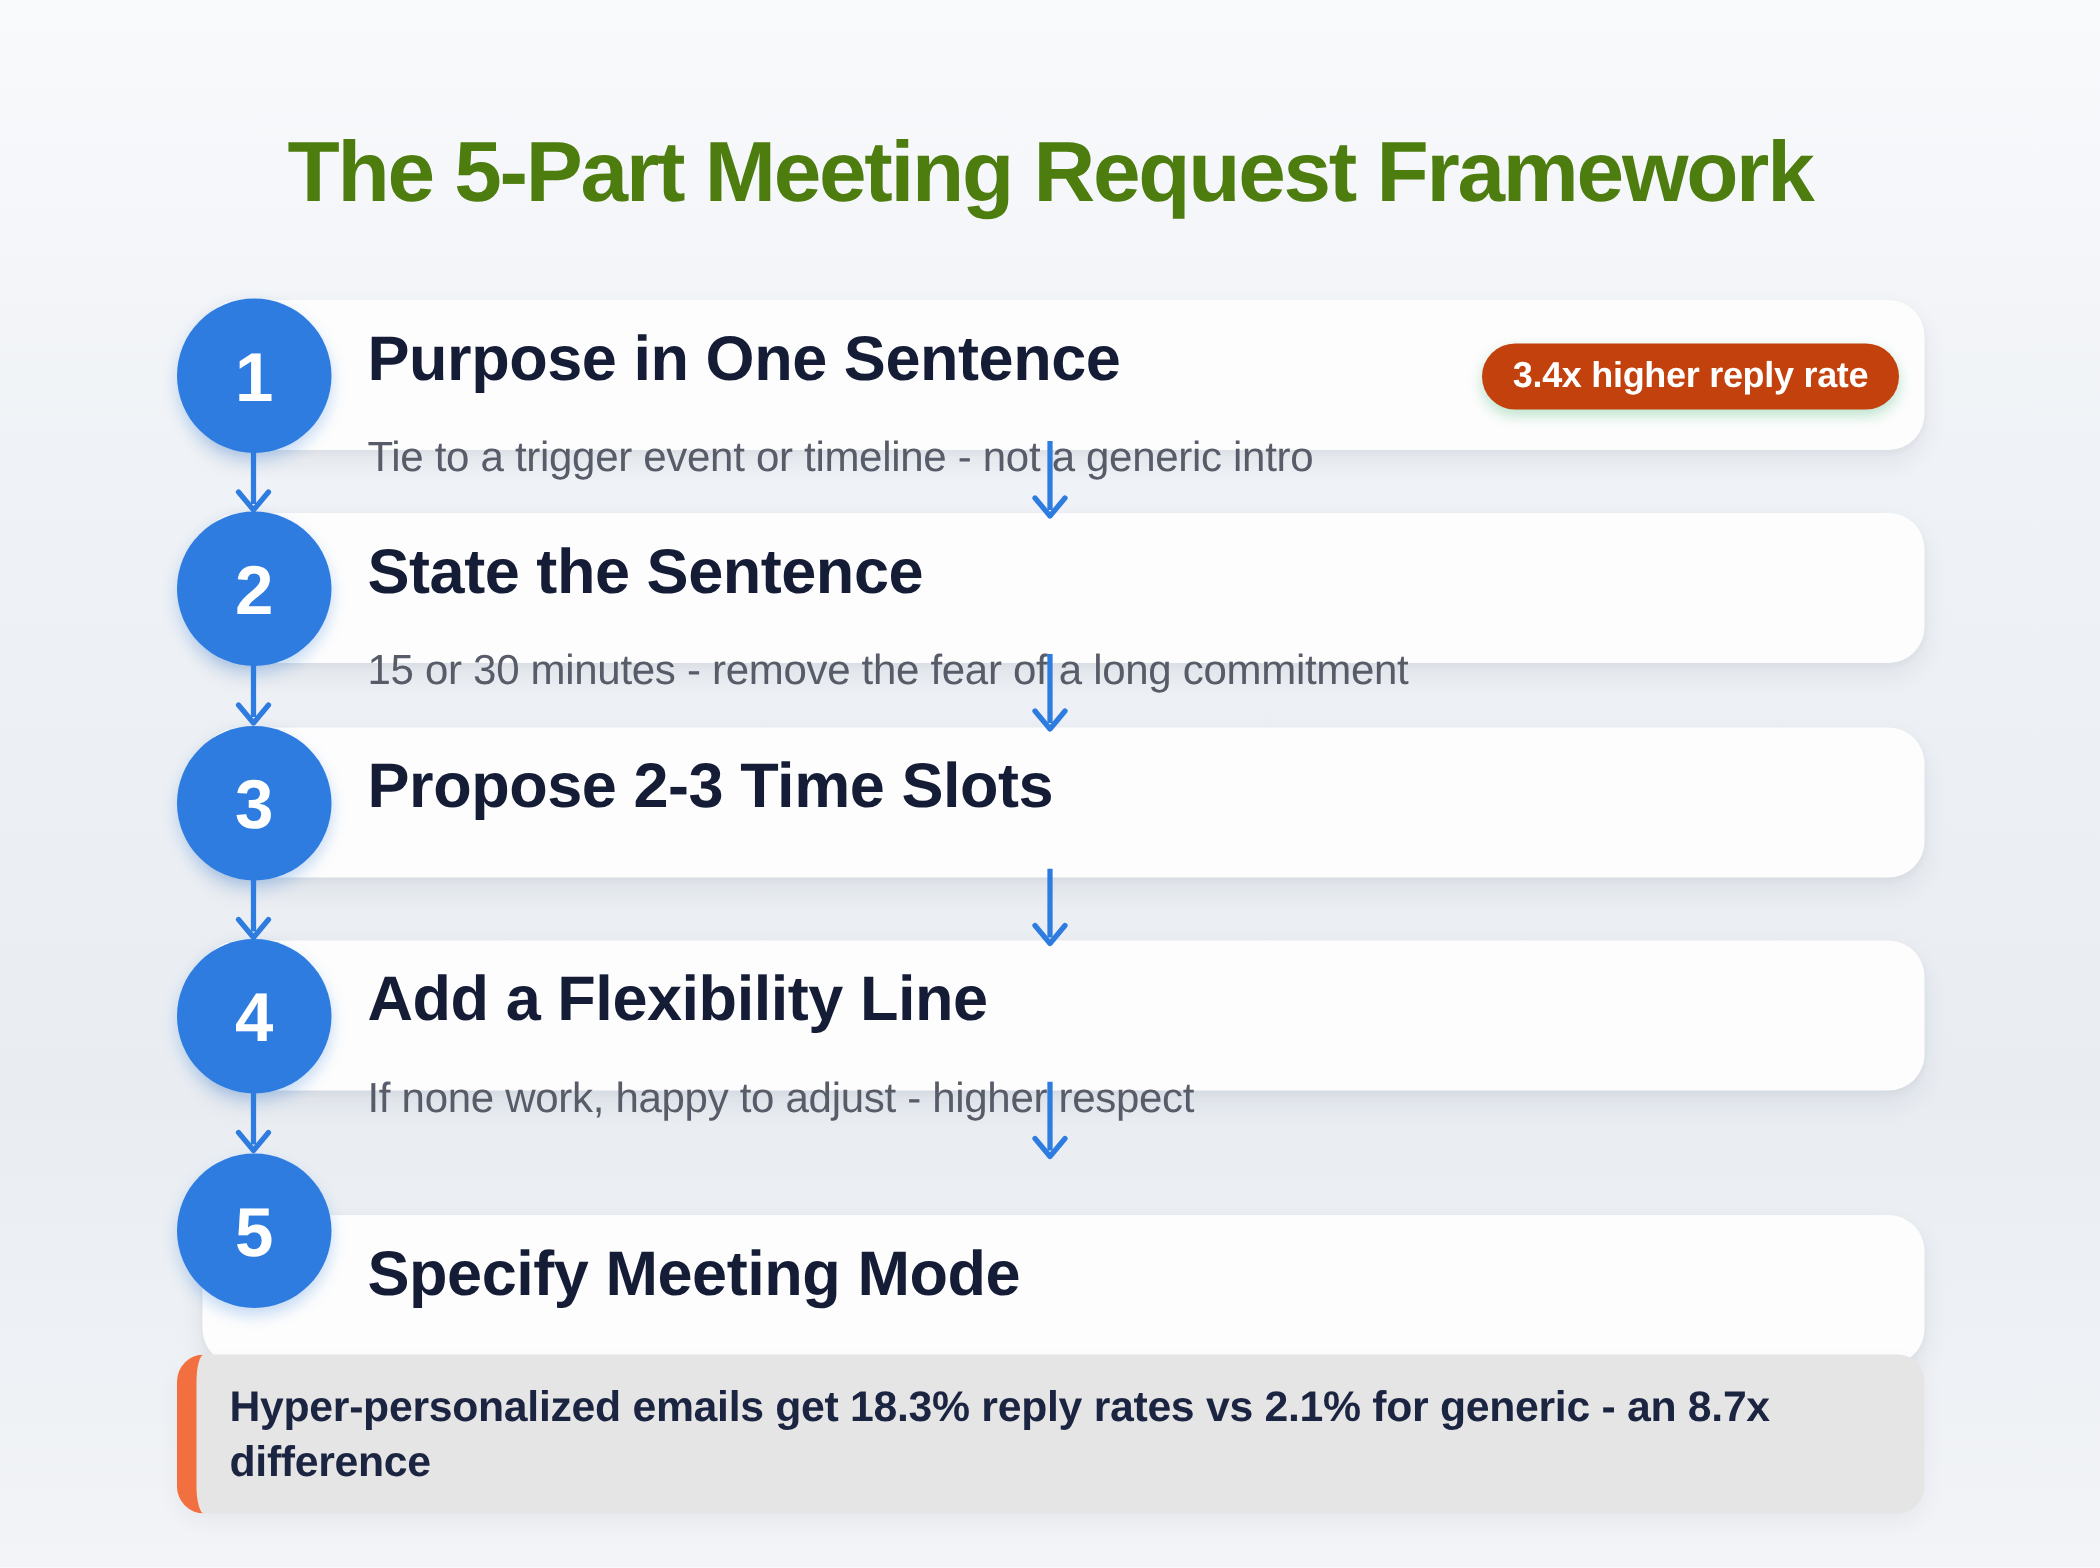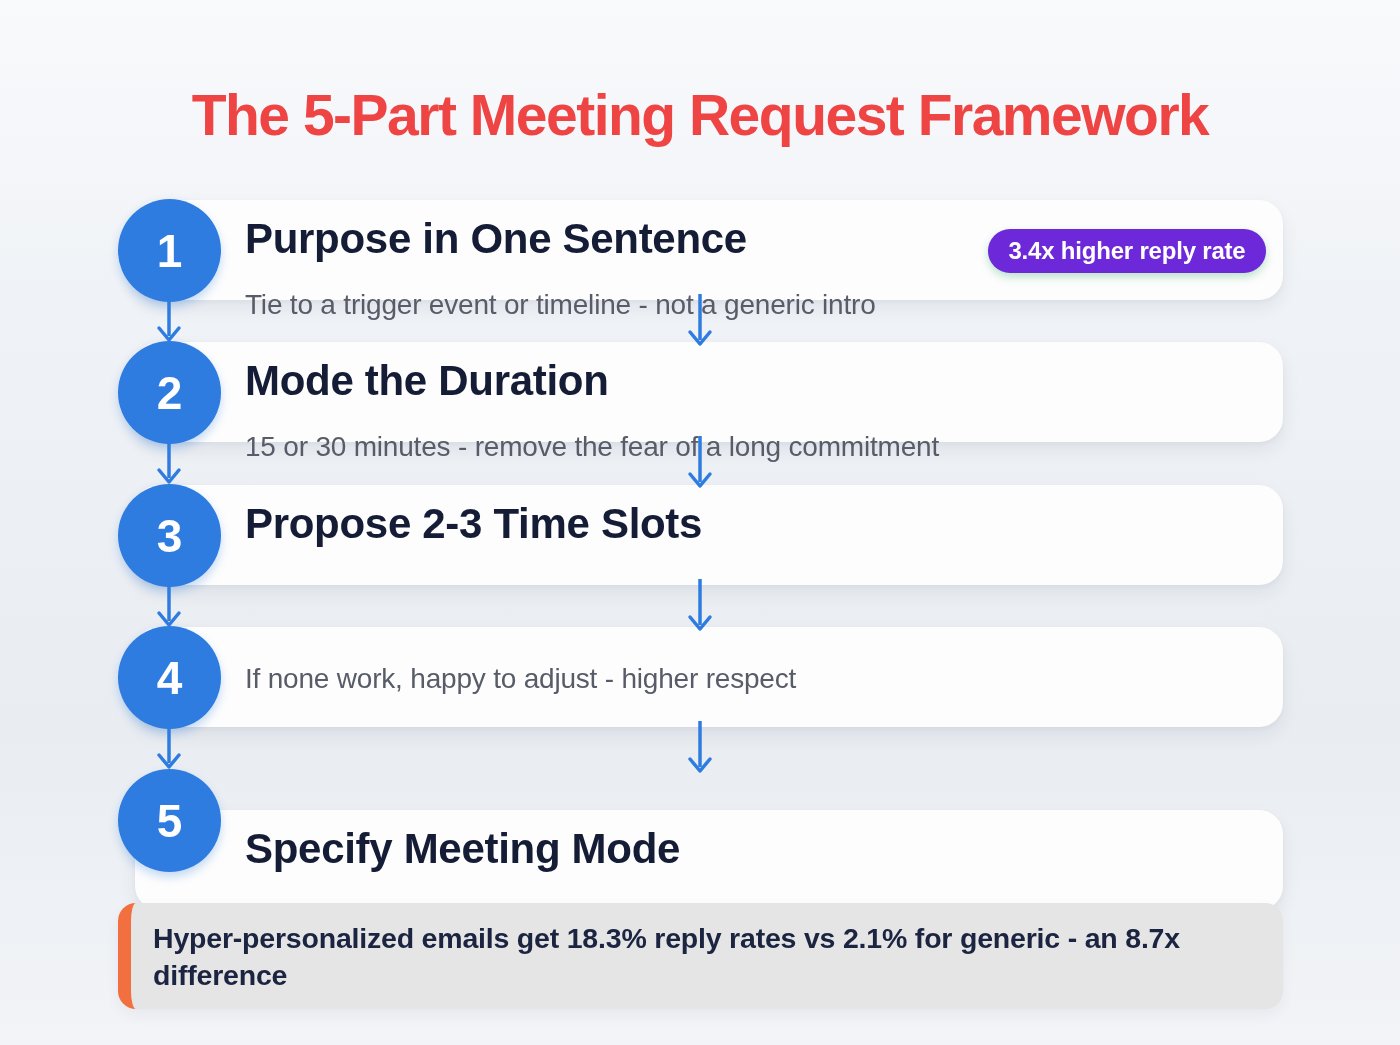--- a/index.html
+++ b/index.html
@@ -4,41 +4,41 @@
 <style>
   html,body{margin:0;padding:0;}
   body{
     width:1400px;height:1045px;position:relative;overflow:hidden;
     font-family:"Liberation Sans","DejaVu Sans",sans-serif;
     background:linear-gradient(180deg,#f9fafc 0%,#eff2f6 30%,#e9edf2 70%,#f2f4f7 100%);
   }
   .page-title{
     position:absolute;left:0;top:82px;width:1400px;
     text-align:center;font-size:57px;font-weight:bold;
-    color:#ef4444;letter-spacing:-1.5px;margin:0;
+    color:#4d7c0f;letter-spacing:-1.5px;margin:0;
   }
   .card{
     position:absolute;left:135px;width:1148px;height:100px;
     background:#fdfdfd;border-radius:24px;
     box-shadow:0 8px 18px rgba(30,42,74,0.07),0 2px 4px rgba(30,42,74,0.04);
   }
   .card-text{position:absolute;left:110px;top:13px;right:30px;}
   .card-title{font-size:42px;font-weight:bold;color:#141c36;line-height:1.25;letter-spacing:-0.3px;}
   .card-desc{font-size:28px;color:#575c68;line-height:1.4;margin-top:19px;letter-spacing:-0.2px;}
   .step-circle{
     position:absolute;left:118px;width:103px;height:103px;
     background:#2e7ce0;border-radius:50%;
     display:flex;align-items:center;justify-content:center;
     box-shadow:0 5px 10px rgba(46,124,224,0.28);
     z-index:3;
   }
   .step-circle span{color:#ffffff;font-size:46px;font-weight:bold;}
   .badge{
     position:absolute;left:988px;top:229px;width:278px;height:44px;
-    background:#6d28d9;border-radius:22px;
+    background:#c2410c;border-radius:22px;
     display:flex;align-items:center;justify-content:center;
     box-shadow:0 4px 9px rgba(34,165,91,0.30);z-index:4;
   }
   .badge span{color:#ffffff;font-size:24px;font-weight:bold;letter-spacing:-0.2px;}
   .flow-arrow{position:absolute;width:26px;z-index:5;}
   .callout{
     position:absolute;left:118px;top:903px;width:1165px;height:106px;
     background:#e5e5e5;border-radius:18px;
     border-left:13px solid #f2703f;
     box-sizing:border-box;
@@ -62,39 +62,40 @@
 </div>
 <div class="step-circle" style="top:199px;">
   <span>1</span>
 </div>
 <div class="badge">
   <span>3.4x higher reply rate</span>
 </div>
 
 <div class="card" style="top:342px;">
   <div class="card-text">
-    <div class="card-title">Mode the Duration</div>
+    <div class="card-title">State the Sentence</div>
     <div class="card-desc">15 or 30 minutes - remove the fear of a long commitment</div>
   </div>
 </div>
 <div class="step-circle" style="top:341px;">
   <span>2</span>
 </div>
 
 <div class="card" style="top:485px;">
   <div class="card-text">
     <div class="card-title">Propose 2-3 Time Slots</div>
   </div>
 </div>
 <div class="step-circle" style="top:484px;">
   <span>3</span>
 </div>
 
 <div class="card" style="top:627px;">
   <div class="card-text">
+    <div class="card-title">Add a Flexibility Line</div>
     <div class="card-desc">If none work, happy to adjust - higher respect</div>
   </div>
 </div>
 <div class="step-circle" style="top:626px;">
   <span>4</span>
 </div>
 
 <div class="card" style="top:810px;">
   <div class="card-text">
     <div class="card-title">Specify Meeting Mode</div>

